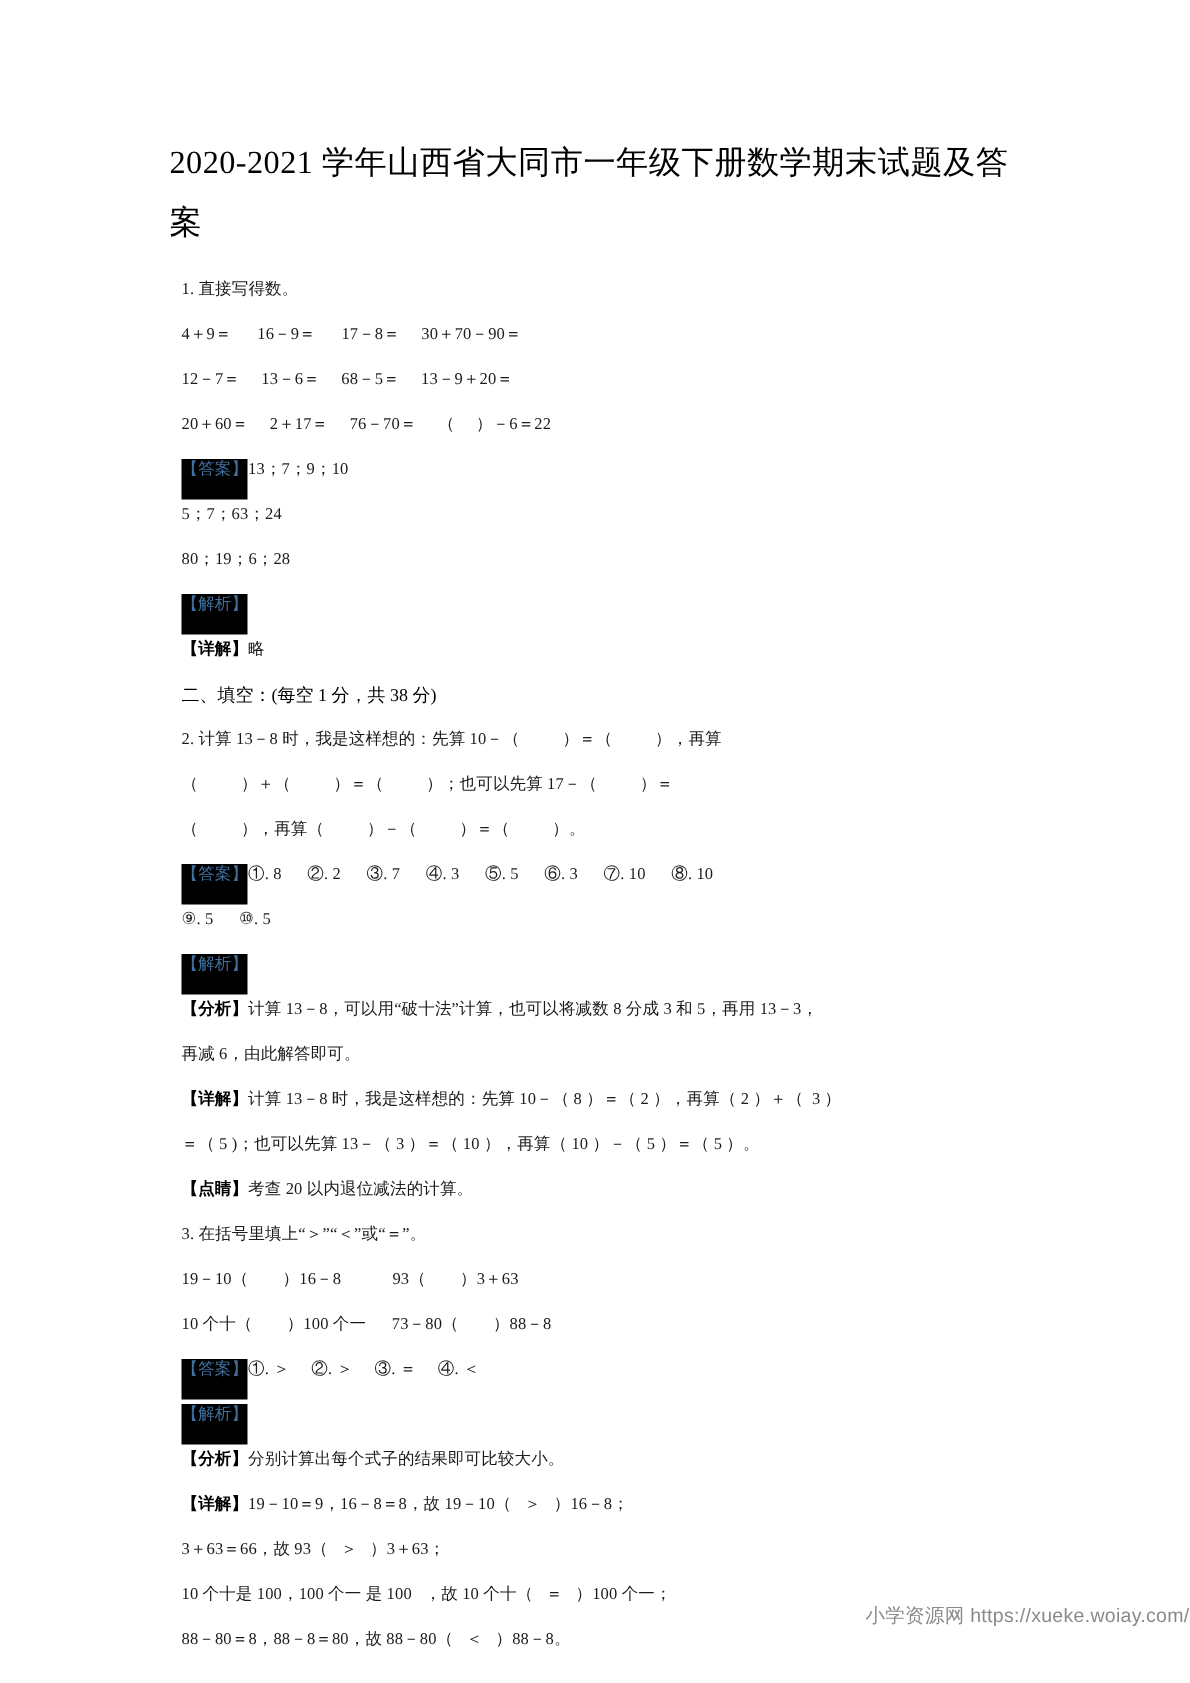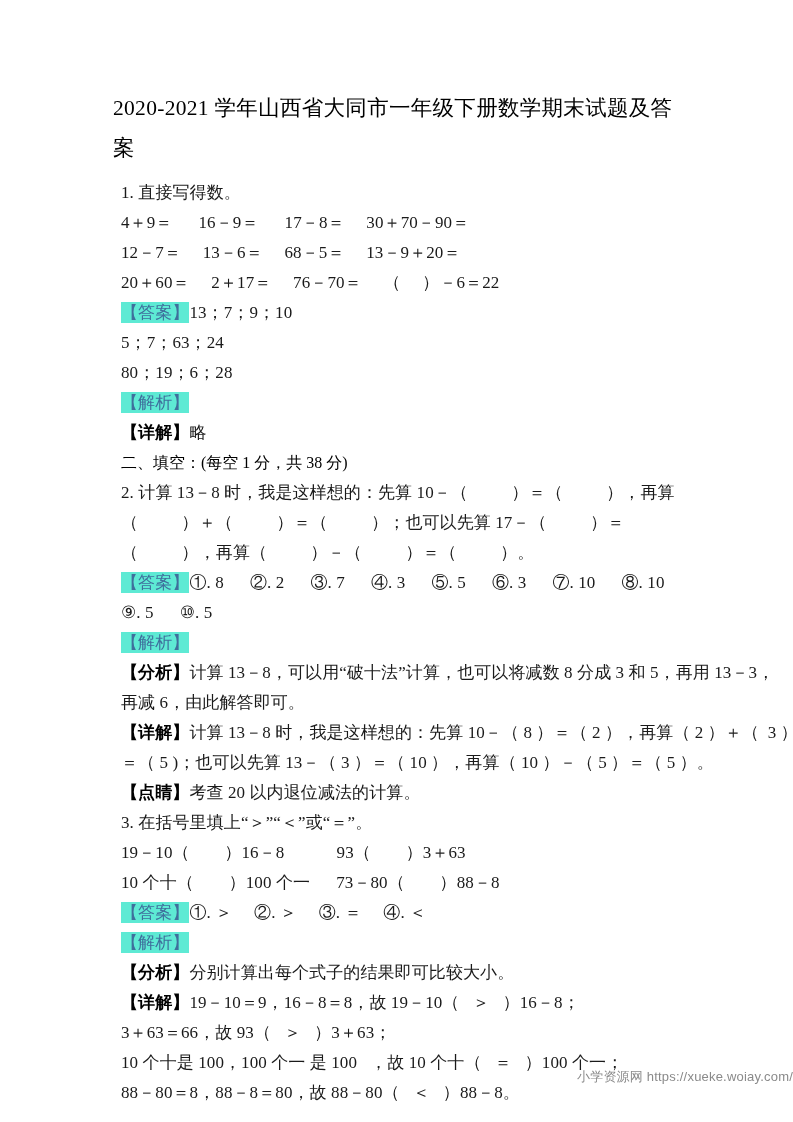--- a/index.html
+++ b/index.html
@@ -31,51 +31,51 @@
   .doc-title {
     font-size: 21.5px;
     font-weight: 400;
     line-height: 40px;
     letter-spacing: 0.3px;
     margin: 0 0 10px 0;
     color: #000;
     font-family: "Liberation Serif", "DejaVu Serif", serif;
   }
   .line {
-    font-size: 17px;
+    font-size: 11px;
     line-height: 30px;
     white-space: pre;
     color: #1a1a1a;
     letter-spacing: 0.1px;
   }
   .indent { padding-left: 8px; }
   .tag-blue {
     color: #3f6f9c;
-    background: #5eead4;
+    background: #000000;
     font-weight: 400;
-    padding: 1px 0 1px 0;
+    padding: 1px 0 14px 0;
   }
   .tag-bold {
     font-weight: 700;
     color: #000;
     margin-top: 21px;
   }
   .footer {
     position: absolute;
     left: 0;
     top: 1068px;
     width: 793px;
     text-align: right;
     font-size: 13px;
     color: #8a8a8a;
     font-family: "Liberation Sans", "DejaVu Sans", sans-serif;
     letter-spacing: 0.2px;
   }
   .sec-head {
-    font-size: 16px;
+    font-size: 12px;
     line-height: 30px;
     white-space: pre;
   }
 </style>
 </head>
 <body>
 
 <div class="page">
 
   <div class="content">

